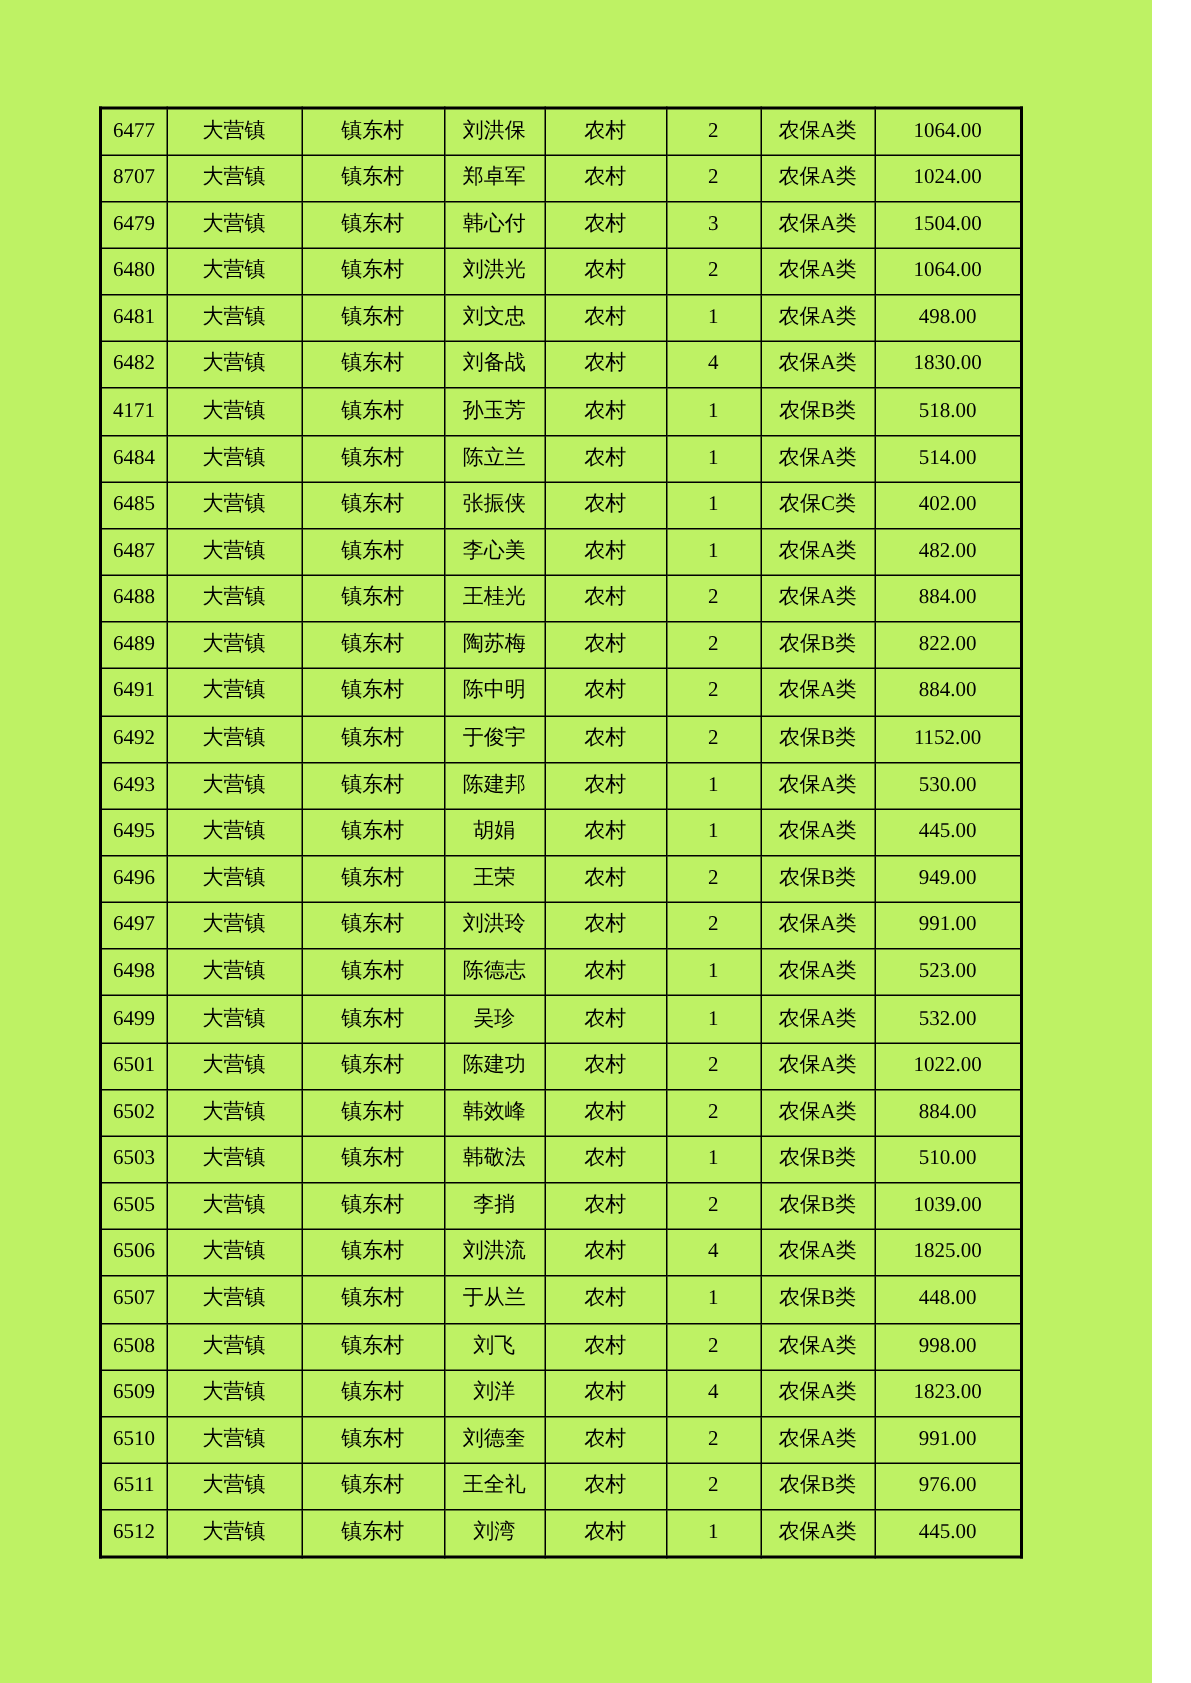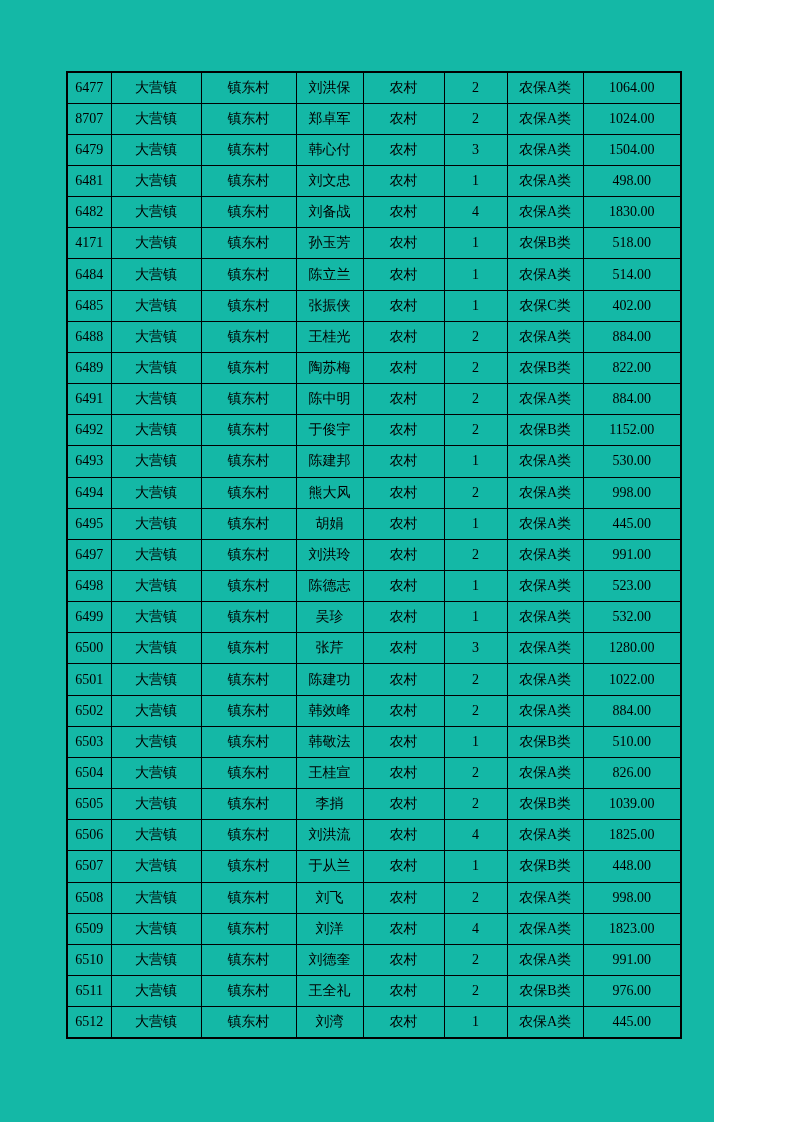--- a/index.html
+++ b/index.html
@@ -2,23 +2,23 @@
 <html><head>
 <meta charset="utf-8">
 <style>
   html, body {
     margin: 0;
     padding: 0;
     background: #ffffff;
   }
   .sheet {
     position: relative;
-    width: 714px;
+    width: 768px;
     height: 1122px;
-    background: #14b8a6;
+    background: #bef264;
     overflow: hidden;
     font-family: "Liberation Serif", "DejaVu Serif", serif;
     color: #000000;
   }
   table.roster {
     position: absolute;
     left: 66px;
     top: 71px;
     width: 614px;
     height: 968px;
@@ -82,20 +82,30 @@
           <td>6479</td>
           <td>大营镇</td>
           <td>镇东村</td>
           <td>韩心付</td>
           <td>农村</td>
           <td>3</td>
           <td>农保A类</td>
           <td>1504.00</td>
         </tr>
         <tr>
+          <td>6480</td>
+          <td>大营镇</td>
+          <td>镇东村</td>
+          <td>刘洪光</td>
+          <td>农村</td>
+          <td>2</td>
+          <td>农保A类</td>
+          <td>1064.00</td>
+        </tr>
+        <tr>
           <td>6481</td>
           <td>大营镇</td>
           <td>镇东村</td>
           <td>刘文忠</td>
           <td>农村</td>
           <td>1</td>
           <td>农保A类</td>
           <td>498.00</td>
         </tr>
         <tr>
@@ -132,20 +142,30 @@
           <td>6485</td>
           <td>大营镇</td>
           <td>镇东村</td>
           <td>张振侠</td>
           <td>农村</td>
           <td>1</td>
           <td>农保C类</td>
           <td>402.00</td>
         </tr>
         <tr>
+          <td>6487</td>
+          <td>大营镇</td>
+          <td>镇东村</td>
+          <td>李心美</td>
+          <td>农村</td>
+          <td>1</td>
+          <td>农保A类</td>
+          <td>482.00</td>
+        </tr>
+        <tr>
           <td>6488</td>
           <td>大营镇</td>
           <td>镇东村</td>
           <td>王桂光</td>
           <td>农村</td>
           <td>2</td>
           <td>农保A类</td>
           <td>884.00</td>
         </tr>
         <tr>
@@ -182,40 +202,40 @@
           <td>6493</td>
           <td>大营镇</td>
           <td>镇东村</td>
           <td>陈建邦</td>
           <td>农村</td>
           <td>1</td>
           <td>农保A类</td>
           <td>530.00</td>
         </tr>
         <tr>
-          <td>6494</td>
-          <td>大营镇</td>
-          <td>镇东村</td>
-          <td>熊大风</td>
-          <td>农村</td>
-          <td>2</td>
-          <td>农保A类</td>
-          <td>998.00</td>
-        </tr>
-        <tr>
           <td>6495</td>
           <td>大营镇</td>
           <td>镇东村</td>
           <td>胡娟</td>
           <td>农村</td>
           <td>1</td>
           <td>农保A类</td>
           <td>445.00</td>
         </tr>
         <tr>
+          <td>6496</td>
+          <td>大营镇</td>
+          <td>镇东村</td>
+          <td>王荣</td>
+          <td>农村</td>
+          <td>2</td>
+          <td>农保B类</td>
+          <td>949.00</td>
+        </tr>
+        <tr>
           <td>6497</td>
           <td>大营镇</td>
           <td>镇东村</td>
           <td>刘洪玲</td>
           <td>农村</td>
           <td>2</td>
           <td>农保A类</td>
           <td>991.00</td>
         </tr>
         <tr>
@@ -232,30 +252,20 @@
           <td>6499</td>
           <td>大营镇</td>
           <td>镇东村</td>
           <td>吴珍</td>
           <td>农村</td>
           <td>1</td>
           <td>农保A类</td>
           <td>532.00</td>
         </tr>
         <tr>
-          <td>6500</td>
-          <td>大营镇</td>
-          <td>镇东村</td>
-          <td>张芹</td>
-          <td>农村</td>
-          <td>3</td>
-          <td>农保A类</td>
-          <td>1280.00</td>
-        </tr>
-        <tr>
           <td>6501</td>
           <td>大营镇</td>
           <td>镇东村</td>
           <td>陈建功</td>
           <td>农村</td>
           <td>2</td>
           <td>农保A类</td>
           <td>1022.00</td>
         </tr>
         <tr>
@@ -270,30 +280,20 @@
         </tr>
         <tr>
           <td>6503</td>
           <td>大营镇</td>
           <td>镇东村</td>
           <td>韩敬法</td>
           <td>农村</td>
           <td>1</td>
           <td>农保B类</td>
           <td>510.00</td>
-        </tr>
-        <tr>
-          <td>6504</td>
-          <td>大营镇</td>
-          <td>镇东村</td>
-          <td>王桂宣</td>
-          <td>农村</td>
-          <td>2</td>
-          <td>农保A类</td>
-          <td>826.00</td>
         </tr>
         <tr>
           <td>6505</td>
           <td>大营镇</td>
           <td>镇东村</td>
           <td>李捎</td>
           <td>农村</td>
           <td>2</td>
           <td>农保B类</td>
           <td>1039.00</td>

